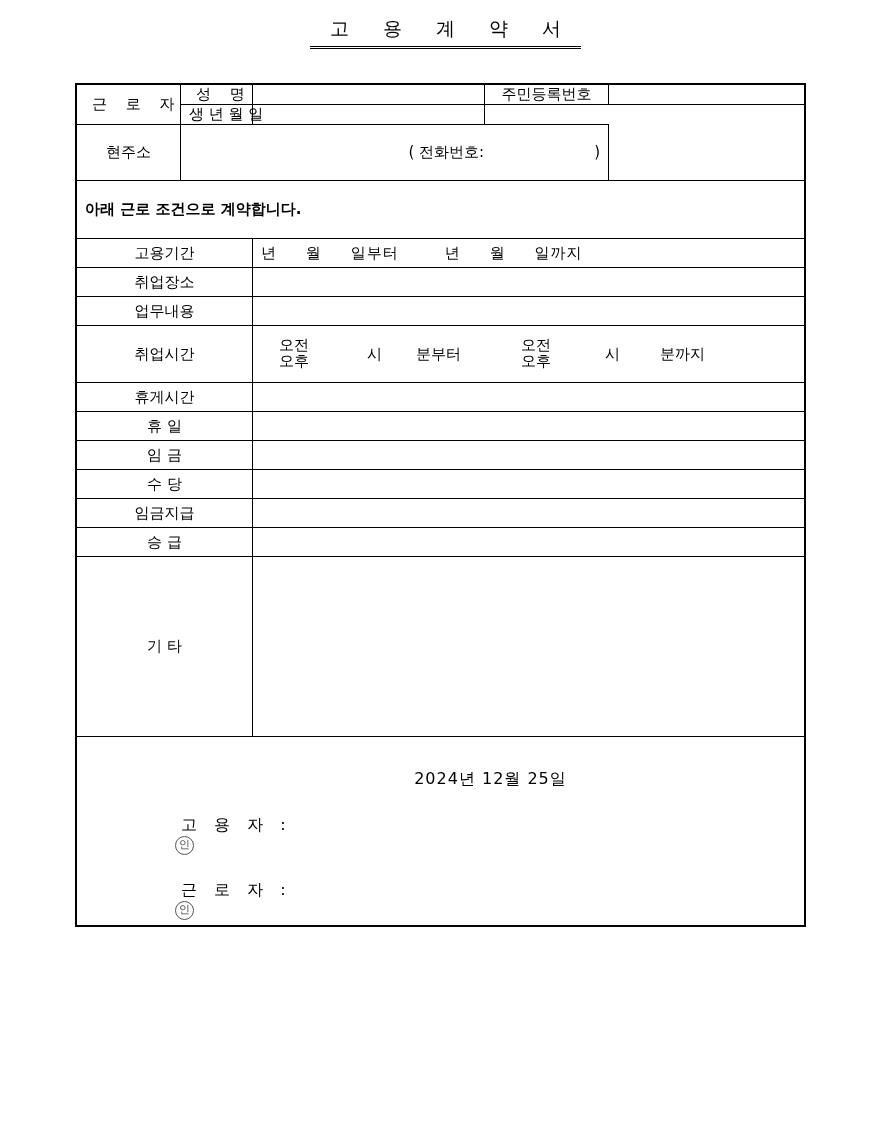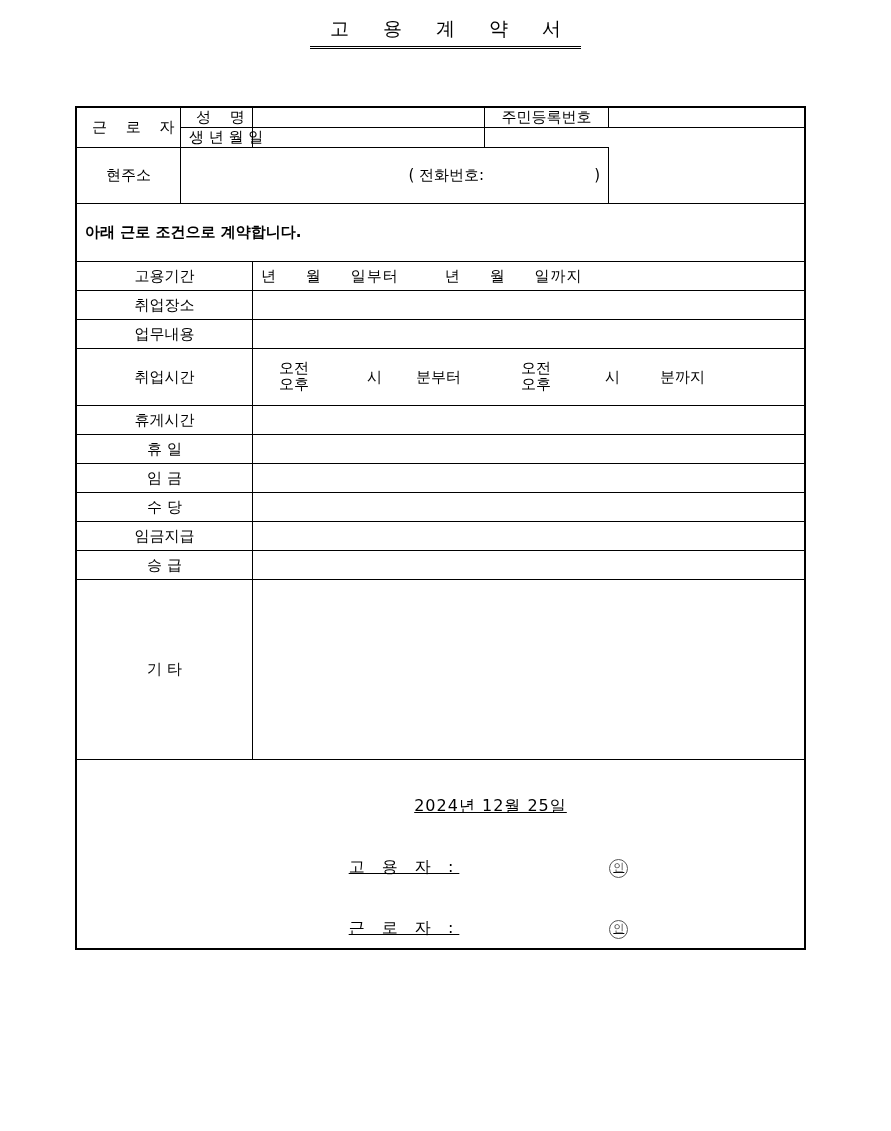--- a/index.html
+++ b/index.html
@@ -32,21 +32,21 @@
     text-indent: 14px;
     border-bottom: 3px double #000;
     line-height: 1.15;
     white-space: nowrap;
   }
 
   
   .contract {
     position: absolute;
     left: 76px;
-    top: 107px;
+    top: 84px;
     width: 728px;
     border-collapse: collapse;
     table-layout: fixed;
   }
   .contract td {
     border: 1px solid #000;
     padding: 0 8px;
     font-size: 15px;
     vertical-align: middle;
     background: #fff;
@@ -64,21 +64,21 @@
   .lbl-spaced {
     letter-spacing: 7px;
     text-indent: 7px;
   }
   .val { }
   .r-addr          { height: 48px; margin-left: 24px; }
   .r-notice        { height: 58px; font-weight: bold; }
   .r-std           { height: 29px; }
   .r-time          { height: 57px; }
   .r-etc           { height: 180px; }
-  .r-sign          { height: 189px; text-decoration: underline; }
+  .r-sign          { height: 189px; }
 
   .notice-cell {
     font-size: 15px;
     padding-left: 14px;
   }
 
   .period-line {
     padding-left: 52px;
     white-space: pre;
     letter-spacing: 1px;
@@ -121,25 +121,26 @@
   }
   .sign-date {
     text-align: center;
     padding-top: 26px;
     font-size: 16px;
     letter-spacing: 1px;
     padding-left: 100px;
   }
   .sign-row {
     display: flex;
-    align-items: flex-end;
+    align-items: flex-start;
     justify-content: center;
     padding-left: 90px;
-    margin-top: 40px;
+    margin-top: 25px;
     font-size: 16px;
+    flex-direction: column;
   }
   .sign-label {
     letter-spacing: 6px;
     text-indent: 6px;
     white-space: nowrap;
   }
   .sign-spacer { display: inline-block; width: 150px; }
   .seal {
     display: inline-block;
     width: 17px;

